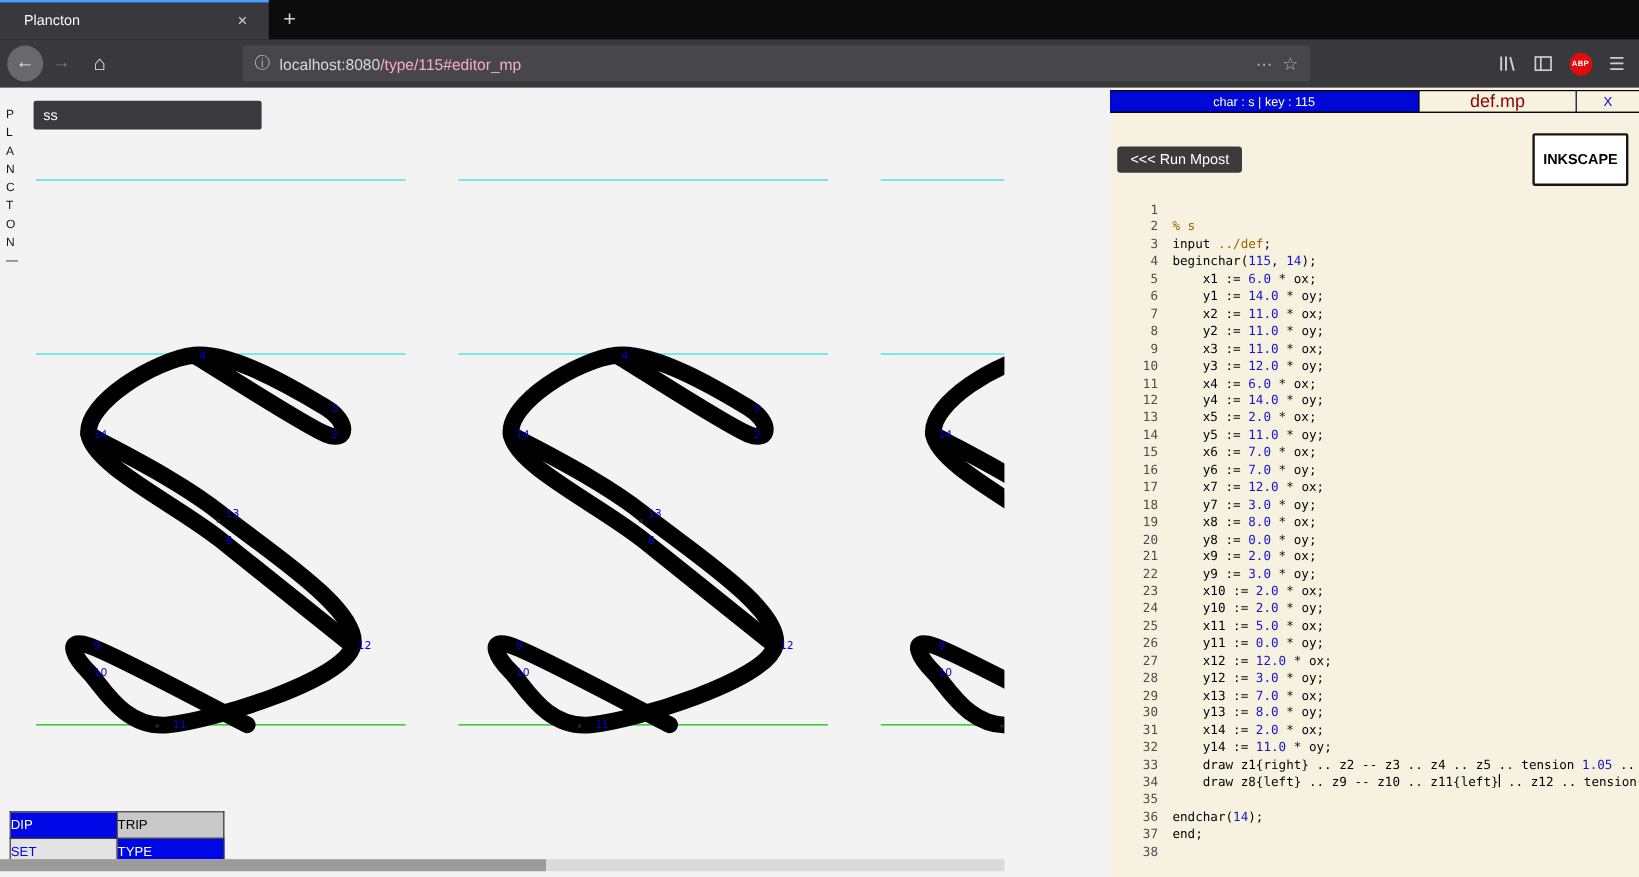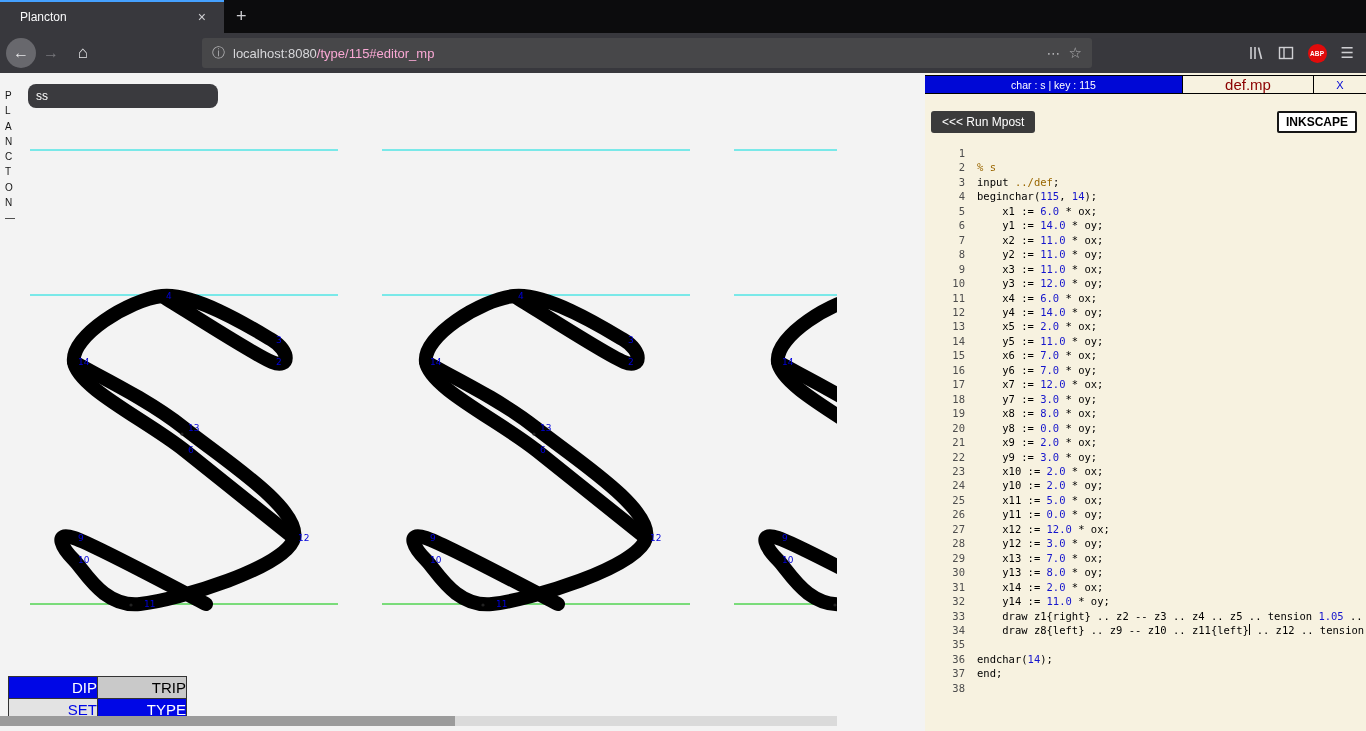--- a/index.html
+++ b/index.html
@@ -35,24 +35,24 @@
   .icon-svg{display:block}
 
   
   .content{display:flex;height:658px}
 
   
   .canvas{position:relative;flex:1;background:#f3f3f3;overflow:hidden}
   .plogo{position:absolute;left:5px;top:15px;display:flex;flex-direction:column;
     color:#141414;font-size:10px;line-height:15.3px;font-weight:500}
   .glyph-input{position:absolute;left:28px;top:11px;width:190px;height:24px;background:#3a3a3e;
-    border:none;border-radius:8px;color:#fff;font-size:12px;padding:0 8px;outline:none;
+    border:none;border-radius:2px;color:#fff;font-size:12px;padding:0 8px;outline:none;
     font-family:"Liberation Sans","DejaVu Sans",sans-serif}
   svg.glyph{position:absolute;left:0;top:0}
-  .btn-table{position:absolute;left:8px;top:603px;border-collapse:collapse;font-size:15px;text-align:right}
+  .btn-table{position:absolute;left:8px;top:603px;border-collapse:collapse;font-size:11px;text-align:left}
   .btn-table td{width:89px;height:22px;border:1px solid #333;vertical-align:middle}
   .cell-dip,.cell-type{background:#0007e6;color:#fff}
   .cell-trip{background:#c9c9c9;color:#000}
   .cell-set{background:#e3e3e3;color:#0007e6}
   .hscroll{position:absolute;left:0;bottom:5px;height:10px;width:837px;background:#dadada}
   .hthumb{position:absolute;left:0;top:0;height:10px;width:455px;background:#9b9b9b}
 
   
   .editor{width:441px;background:#f7f2e0;position:relative}
   .ed-header{margin-top:2px;background:#000;display:flex;gap:1px;height:19px;
@@ -60,21 +60,21 @@
   .ed-status{flex:0 0 257px;background:#0008d6;color:#fff;font-size:10.5px;
     display:flex;align-items:center;justify-content:center}
   .ed-tab{flex:1;background:#f7f2e0;color:#8b0000;font-size:15px;
     display:flex;align-items:center;justify-content:center}
   .ed-close{flex:0 0 52px;background:#f7f2e0;color:#0008d6;font-size:11px;
     display:flex;align-items:center;justify-content:center}
   .ed-toolbar{margin:17px 9px 0 6px;display:flex;align-items:center}
   .run-btn{background:#3b3b3b;color:#fff;font-size:12px;border:none;border-radius:3px;
     padding:4px 11px;font-family:"Liberation Sans","DejaVu Sans",sans-serif}
   .ink-btn{margin-left:auto;background:#fff;color:#000;font-size:12px;border:2px solid #161616;
-    border-radius:2px;padding:2px 7px;font-weight:600;
+    border-radius:2px;padding:13px 7px;font-weight:600;
     font-family:"Liberation Sans","DejaVu Sans",sans-serif}
   .ed-code{margin-top:13px;padding-left:6px;font-family:"DejaVu Sans Mono","Liberation Mono",monospace;
     font-size:10.5px;line-height:14.45px;white-space:pre;color:#000}
   .cl{display:flex}
   .ln{flex:0 0 34px;width:34px;text-align:right;color:#4d4d4d;margin-right:12px}
   .ct .n{color:#1515cc}
   .ct .c{color:#996600}
   .ct .p{color:#000}
   .caret{display:inline-block;width:1.5px;height:11px;background:#000;vertical-align:-1px}
 </style>

